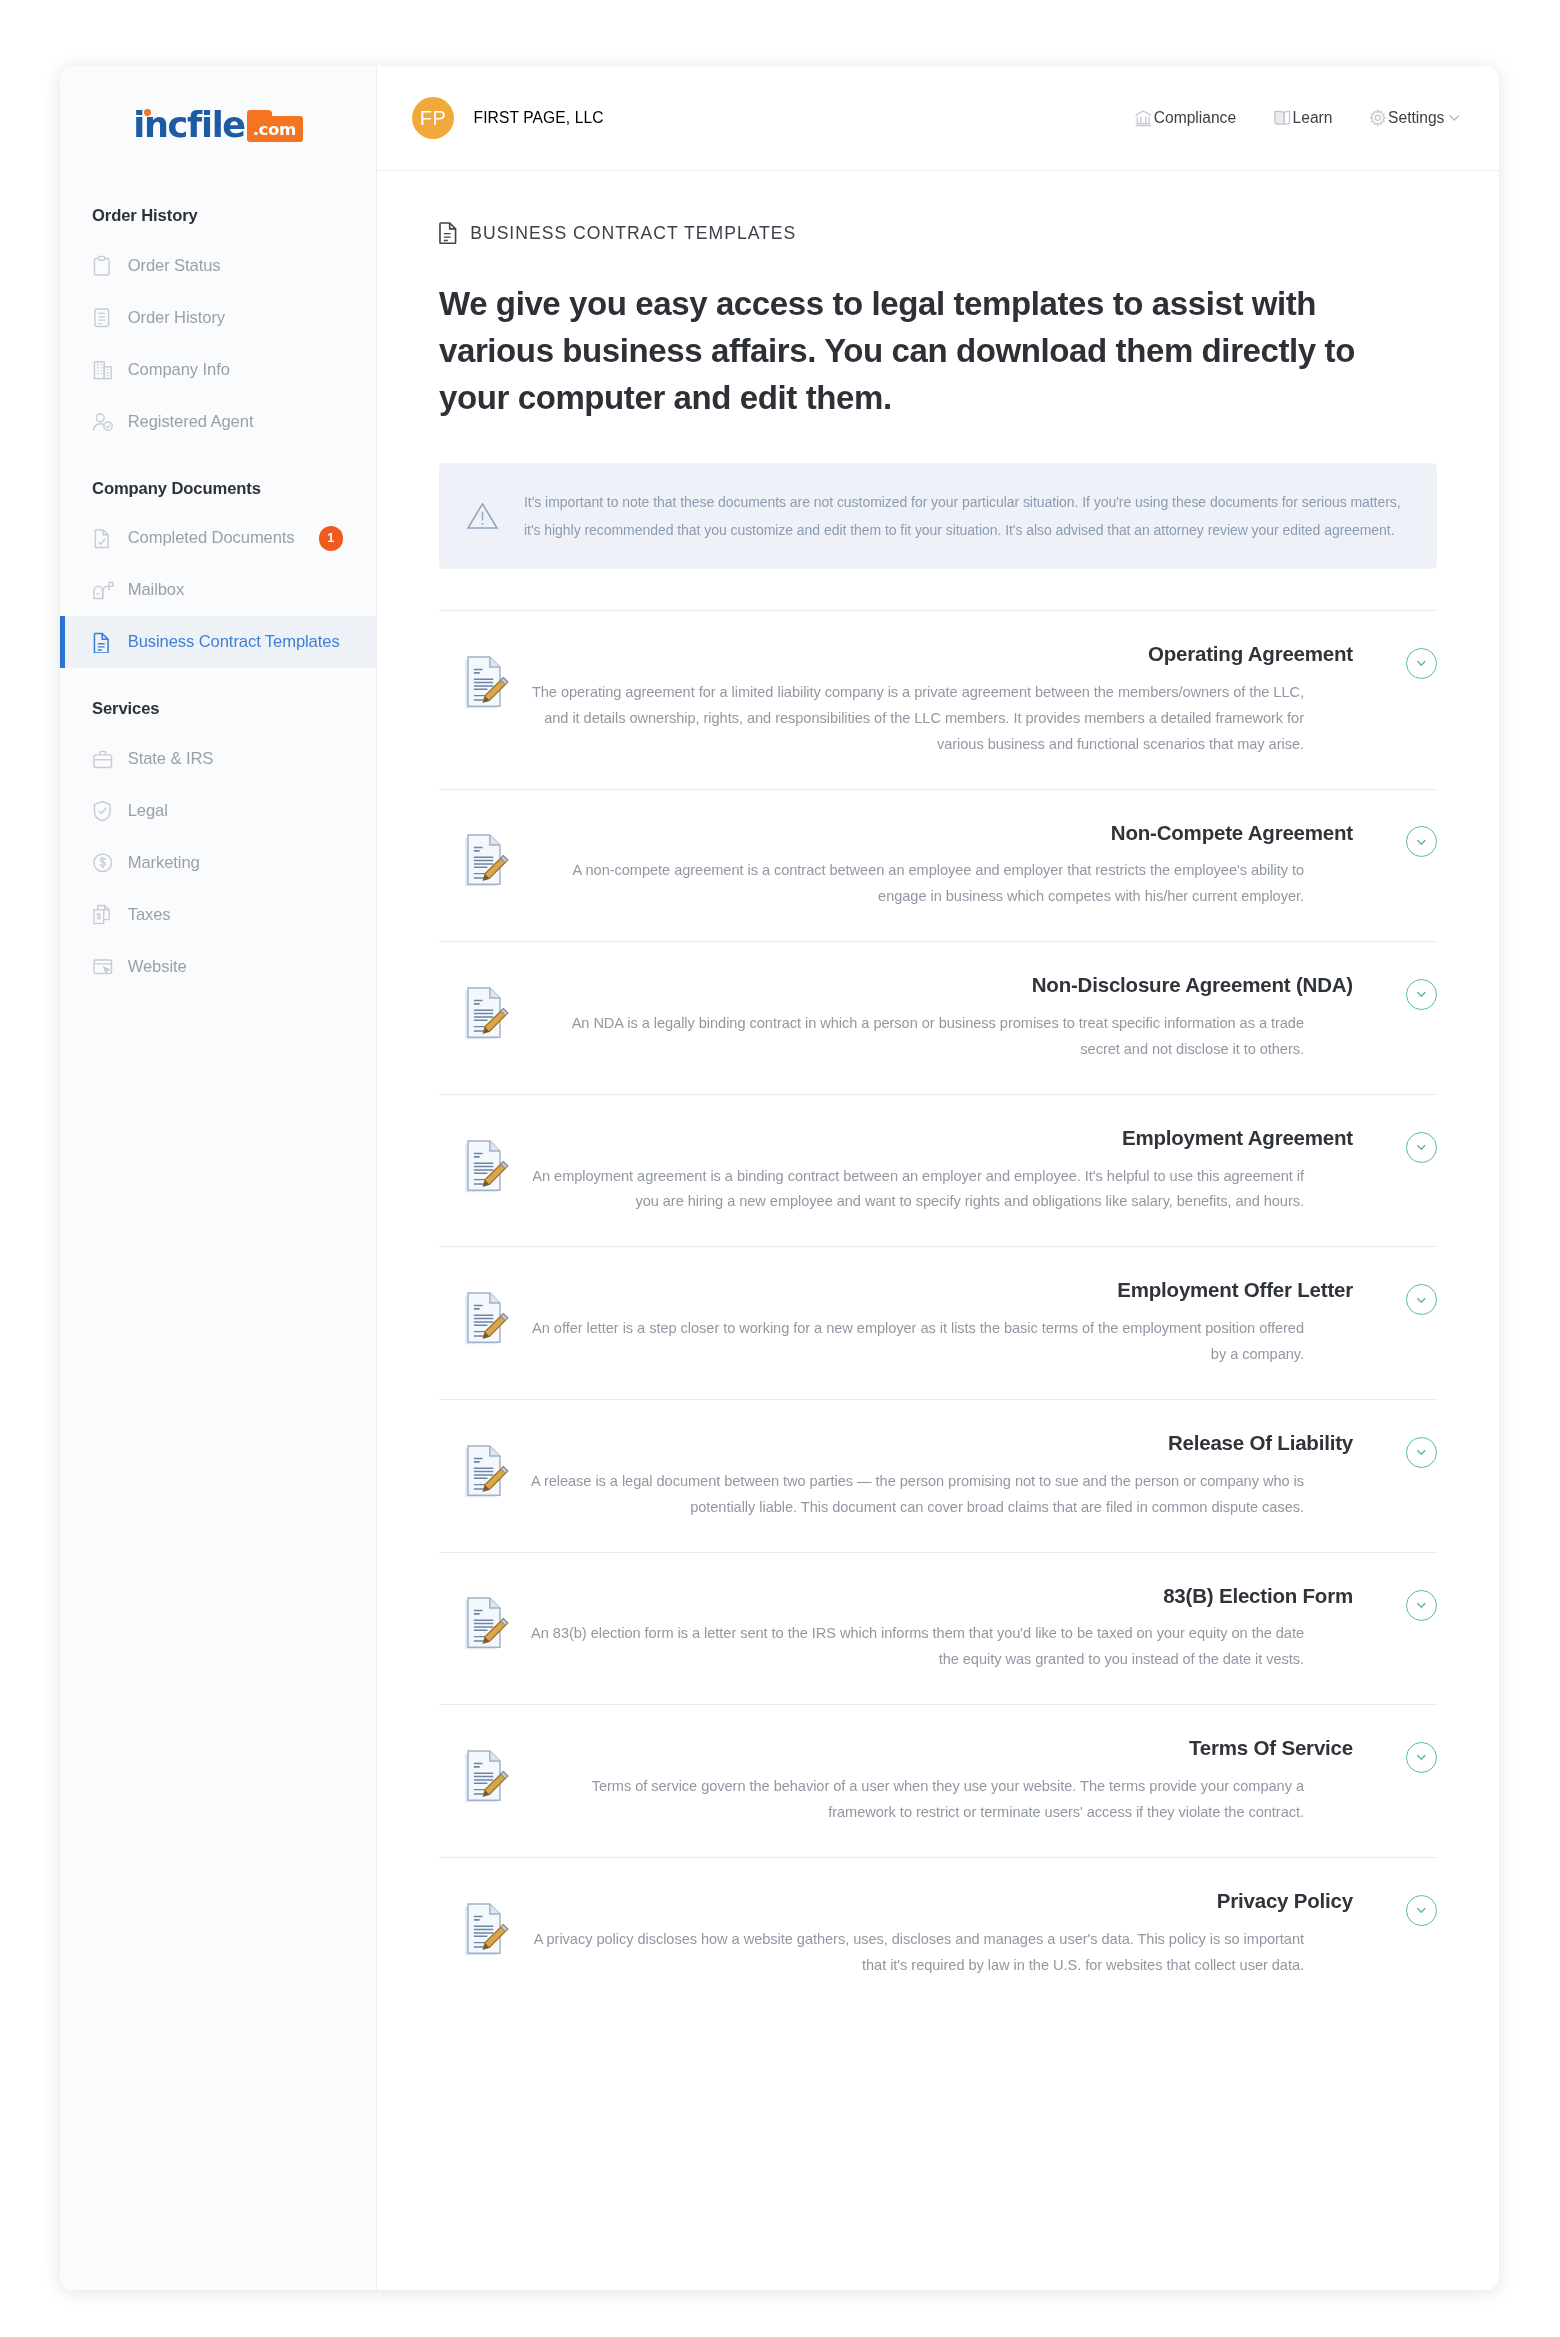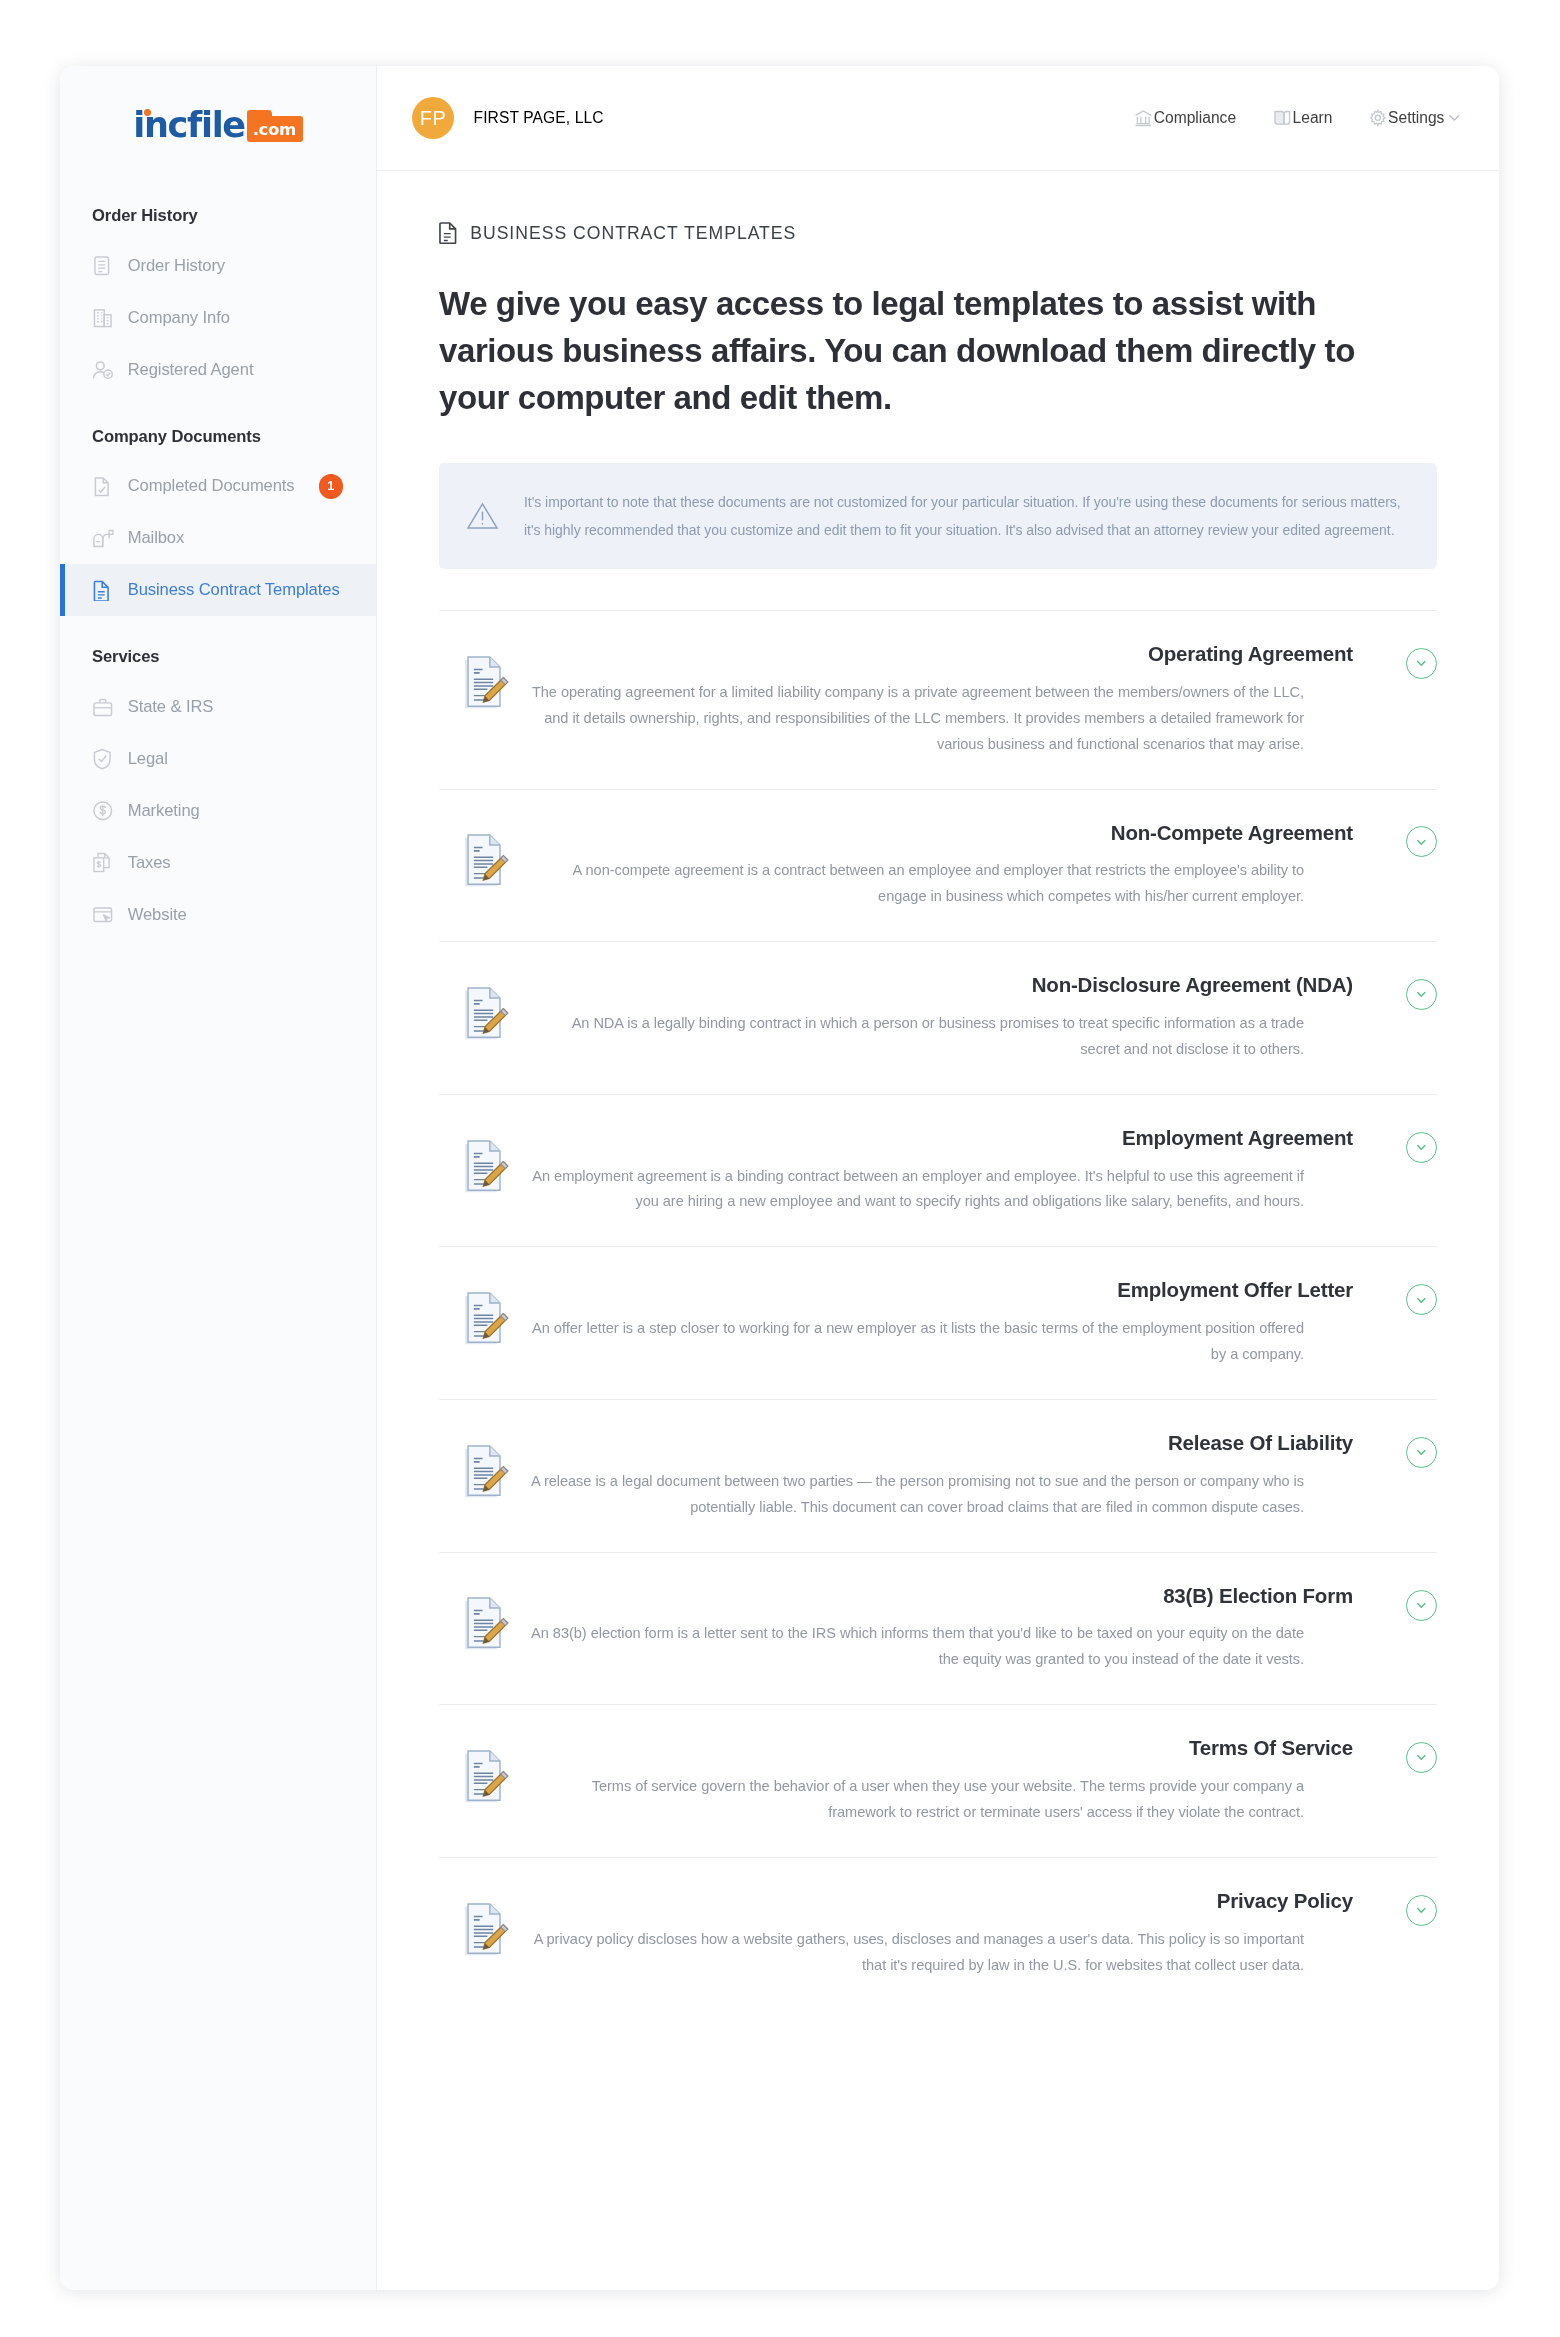--- a/index.html
+++ b/index.html
@@ -321,20 +321,29 @@
         <span class="logo-folder">
           <span class="logo-com">.com</span>
         </span>
       </div>
     </div>
     <nav id="sidebar-nav">
         <div class="nav-group-title">Order History</div>
         <div class="nav-item">
           <span class="nav-icon">
             <svg width="19.5" height="21.5" viewBox="0 0 20 22" fill="none">
+              <rect x="2.5" y="3.5" width="15" height="17" rx="2" stroke="currentColor" stroke-width="1.5"></rect>
+              <rect x="7" y="1.4" width="6" height="4" rx="1.2" stroke="currentColor" stroke-width="1.5" fill="#fafbfc"></rect>
+            </svg>
+          </span>
+          <span class="nav-label">Order Status</span>
+        </div>
+        <div class="nav-item">
+          <span class="nav-icon">
+            <svg width="19.5" height="21.5" viewBox="0 0 20 22" fill="none">
               <rect x="3" y="2" width="14" height="18" rx="1.8" stroke="currentColor" stroke-width="1.5"></rect>
               <path d="M6.5 6.5h7M6.5 10h7M6.5 13.5h7M6.5 17h4" stroke="currentColor" stroke-width="1.3"></path>
             </svg>
           </span>
           <span class="nav-label">Order History</span>
         </div>
         <div class="nav-item">
           <span class="nav-icon">
             <svg width="21.5" height="21.5" viewBox="0 0 22 22" fill="none">
               <rect x="2.5" y="3" width="10" height="17" stroke="currentColor" stroke-width="1.5"></rect>

